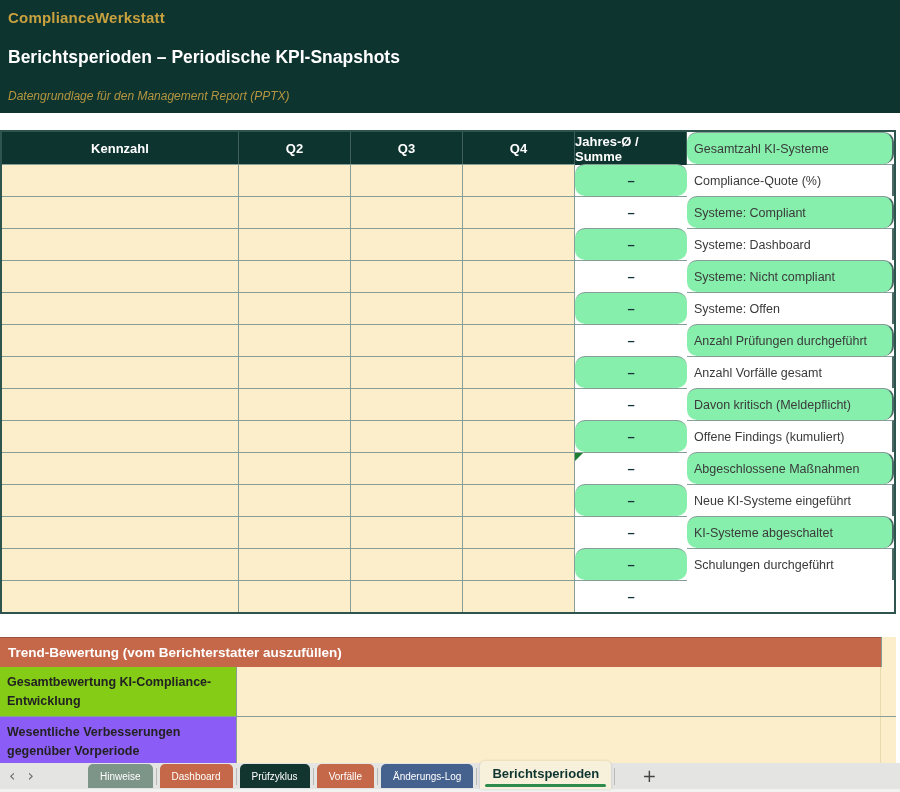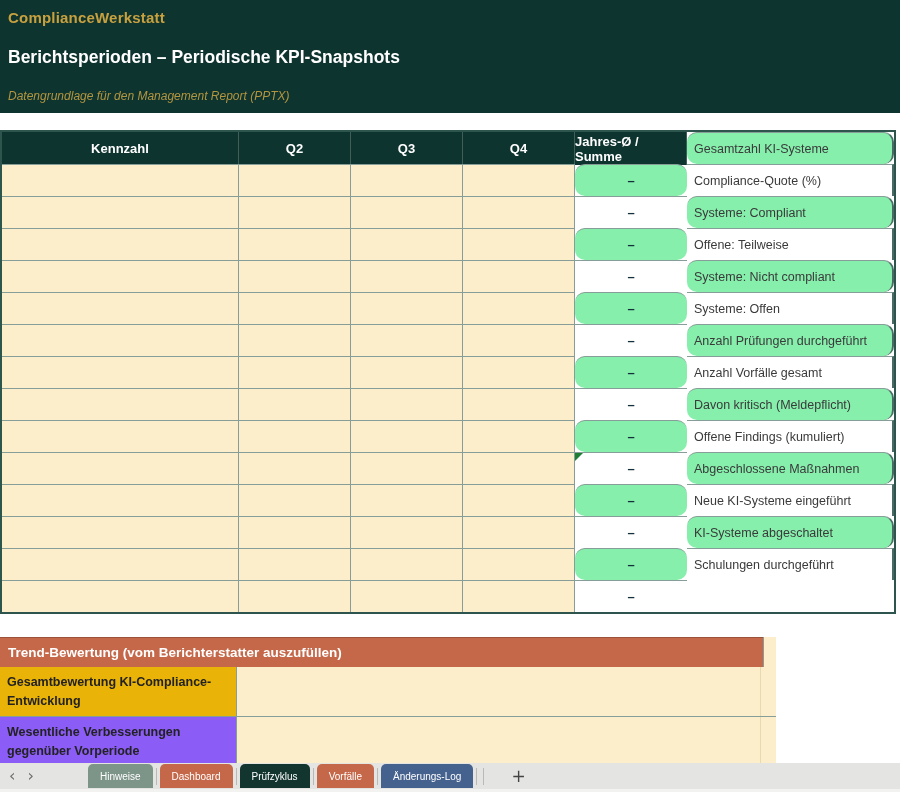--- a/index.html
+++ b/index.html
@@ -50,21 +50,21 @@
   .tcell { background: #ffffff; justify-content: center;
            font-weight: bold; font-size: 13px; color: #12313A; position: relative; cursor: cell; }
   .alt { background: #86efac; border-radius: 10px; }
   .tcell.flag::before {
     content: ""; position: absolute; left: 0; top: 0;
     border-top: 8px solid #1E7E34; border-right: 8px solid transparent;
   }
 
   
   .trend {
-    position: absolute; left: 0; top: 637px; width: 776px;
+    position: absolute; left: 0; top: 637px; width: 896px;
   }
   .trend-header-row { display: flex; height: 30px; }
   .trend-header {
     width: 881px; height: 30px;
     background: #C5684A; color: #ffffff;
     font-weight: bold; font-size: 13.5px;
     display: flex; align-items: center;
     padding-left: 8px;
     border-top: 1px solid #9c523a;
   }
@@ -72,21 +72,21 @@
   .trend-row { display: flex; border-top: 1px solid #869D98; }
   .trend-row:first-of-type { border-top: none; }
   .trend-label {
     width: 237px; padding: 6px 10px 6px 7px;
     font-weight: bold; font-size: 12.5px; color: #222222;
     line-height: 1.55;
     border-right: 1px solid #869D98;
   }
   .trend-row1 { height: 49px; }
   .trend-row2 { height: 47px; }
-  .trend-row1 .trend-label { background: #eab308; }
+  .trend-row1 .trend-label { background: #84cc16; }
   .trend-row2 .trend-label { background: #8b5cf6; }
   .trend-input { flex: 1; background: #FCEECB; cursor: cell; border-right: 1px solid #e8d9ae; }
   .trend-input-stub { width: 15px; background: #FCEECB; }
 
   
   .tabbar {
     position: absolute; left: 0; top: 763px;
     width: 900px; height: 29px;
     background: #E4E4E2;
     display: flex; align-items: flex-end;
@@ -144,21 +144,21 @@
     <div class="cell qcell"></div>
     <div class="cell qcell"></div>
     <div class="cell qcell"></div>
     <div class="cell tcell endcol">–</div>
     <div class="cell lcell alt">Systeme: Compliant</div>
     <div class="cell qcell"></div>
     <div class="cell qcell"></div>
     <div class="cell qcell"></div>
     <div class="cell qcell"></div>
     <div class="cell tcell endcol alt">–</div>
-    <div class="cell lcell">Offene: Teilweise</div>
+    <div class="cell lcell">Systeme: Dashboard</div>
     <div class="cell qcell"></div>
     <div class="cell qcell"></div>
     <div class="cell qcell"></div>
     <div class="cell qcell"></div>
     <div class="cell tcell endcol">–</div>
     <div class="cell lcell alt">Systeme: Nicht compliant</div>
     <div class="cell qcell"></div>
     <div class="cell qcell"></div>
     <div class="cell qcell"></div>
     <div class="cell qcell"></div>
@@ -247,16 +247,17 @@
       <div class="sheet-tab" style="background: rgb(125, 148, 137);">Hinweise</div>
       <div class="tab-divider"></div>
       <div class="sheet-tab" style="background: rgb(197, 104, 74);">Dashboard</div>
       <div class="tab-divider"></div>
       <div class="sheet-tab" style="background: rgb(18, 53, 47);">Prüfzyklus</div>
       <div class="tab-divider"></div>
       <div class="sheet-tab" style="background: rgb(197, 104, 74);">Vorfälle</div>
       <div class="tab-divider"></div>
       <div class="sheet-tab" style="background: rgb(69, 97, 141);">Änderungs-Log</div>
       <div class="tab-divider"></div>
+      <div class="sheet-tab active" style="background: rgb(247, 241, 219);">Berichtsperioden<span class="underline"></span></div>
       <div class="tab-divider"></div>
     </div>
   <div class="add-tab">+</div>
 </div>
 
 </body></html>

